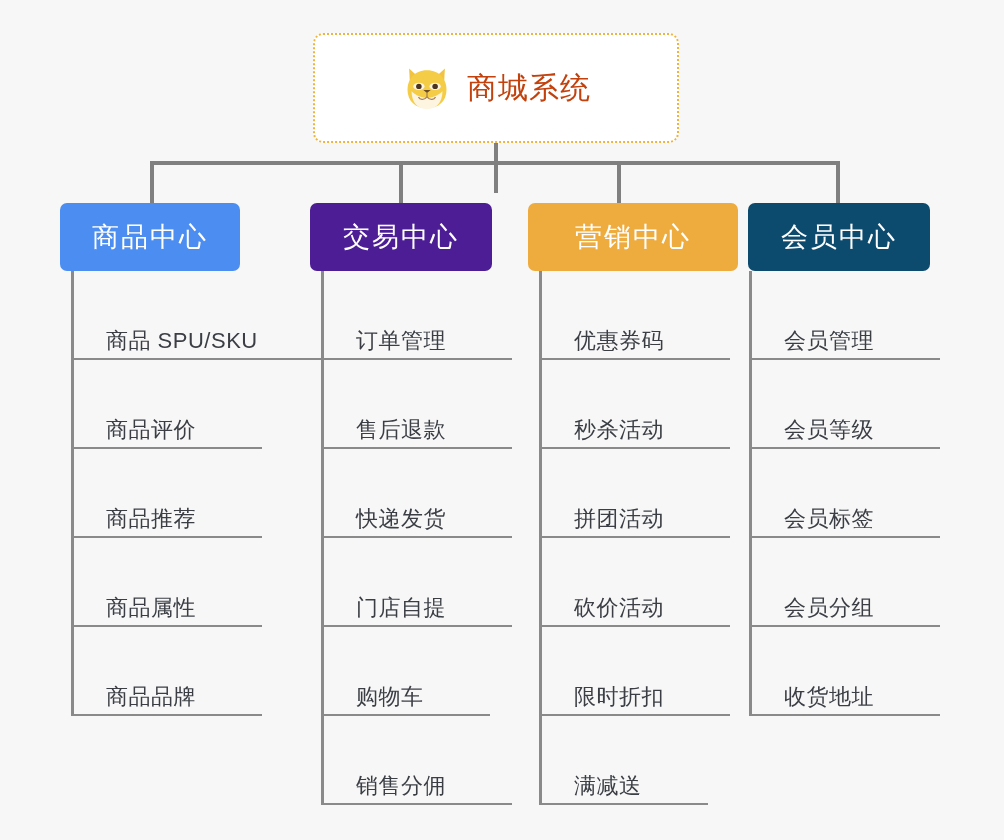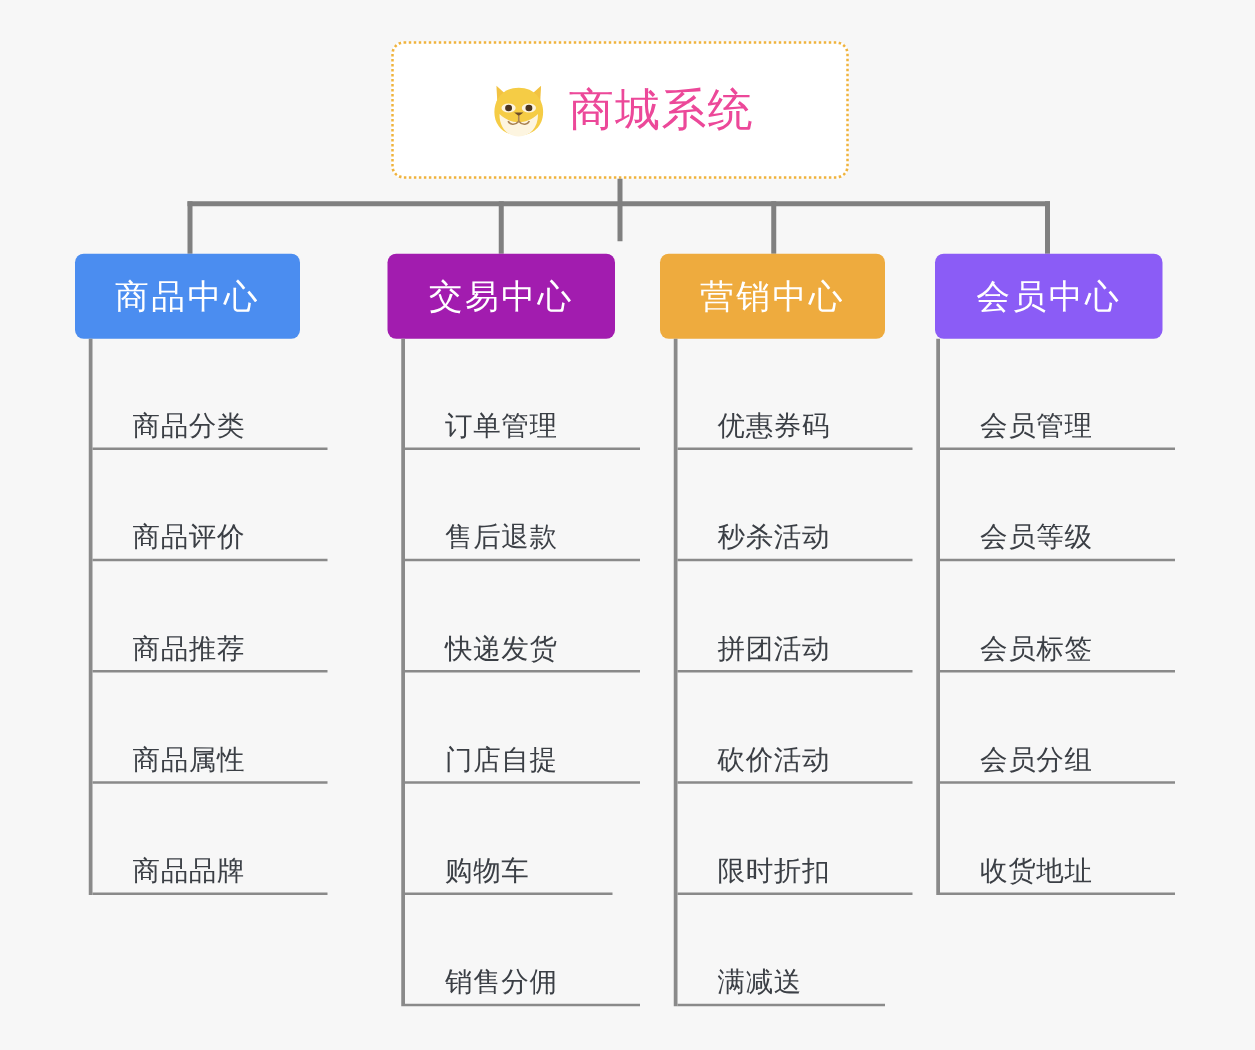--- a/index.html
+++ b/index.html
@@ -36,23 +36,23 @@
     justify-content: center;
     gap: 14px;
   }
   .root-icon {
     width: 52px;
     height: 52px;
     flex: 0 0 auto;
     display: block;
   }
   .root-title {
-    font-size: 36px;
+    font-size: 30px;
     line-height: 1;
-    color: #ec4899;
+    color: #c2410c;
     letter-spacing: 1px;
     white-space: nowrap;
   }
 
   
   .conn {
     position: absolute;
     background: #808080;
   }
   .conn-stem {            
@@ -144,34 +144,34 @@
   <div class="conn conn-stem"></div>
   <div class="conn conn-bus"></div>
   <div class="conn conn-drop" style="left:150px"></div>
   <div class="conn conn-drop" style="left:399px"></div>
   <div class="conn conn-drop" style="left:617px"></div>
   <div class="conn conn-drop" style="left:836px"></div>
 
   <div class="cat-box" style="left:60px;width:180px;background:#4b8df0">
     <span>商品中心</span>
   </div>
-  <div class="cat-box" style="left:310px;width:182px;background:#a21caf">
+  <div class="cat-box" style="left:310px;width:182px;background:#4c1d95">
     <span>交易中心</span>
   </div>
-  <div class="cat-box" style="left:528px;width:180px;background:#eeab3e">
+  <div class="cat-box" style="left:528px;width:210px;background:#eeab3e">
     <span>营销中心</span>
   </div>
-  <div class="cat-box" style="left:748px;width:182px;background:#8b5cf6">
+  <div class="cat-box" style="left:748px;width:182px;background:#0c4a6e">
     <span>会员中心</span>
   </div>
 
   <div class="leaf-col" style="left:71px">
     <div class="leaf-item">
-        <span class="leaf-label">商品分类</span>
-        <div class="leaf-rule" style="width:188px"></div>
+        <span class="leaf-label">商品 SPU/SKU</span>
+        <div class="leaf-rule" style="width:248px"></div>
       </div>
     <div class="leaf-item">
         <span class="leaf-label">商品评价</span>
         <div class="leaf-rule" style="width:188px"></div>
       </div>
     <div class="leaf-item">
         <span class="leaf-label">商品推荐</span>
         <div class="leaf-rule" style="width:188px"></div>
       </div>
     <div class="leaf-item">

